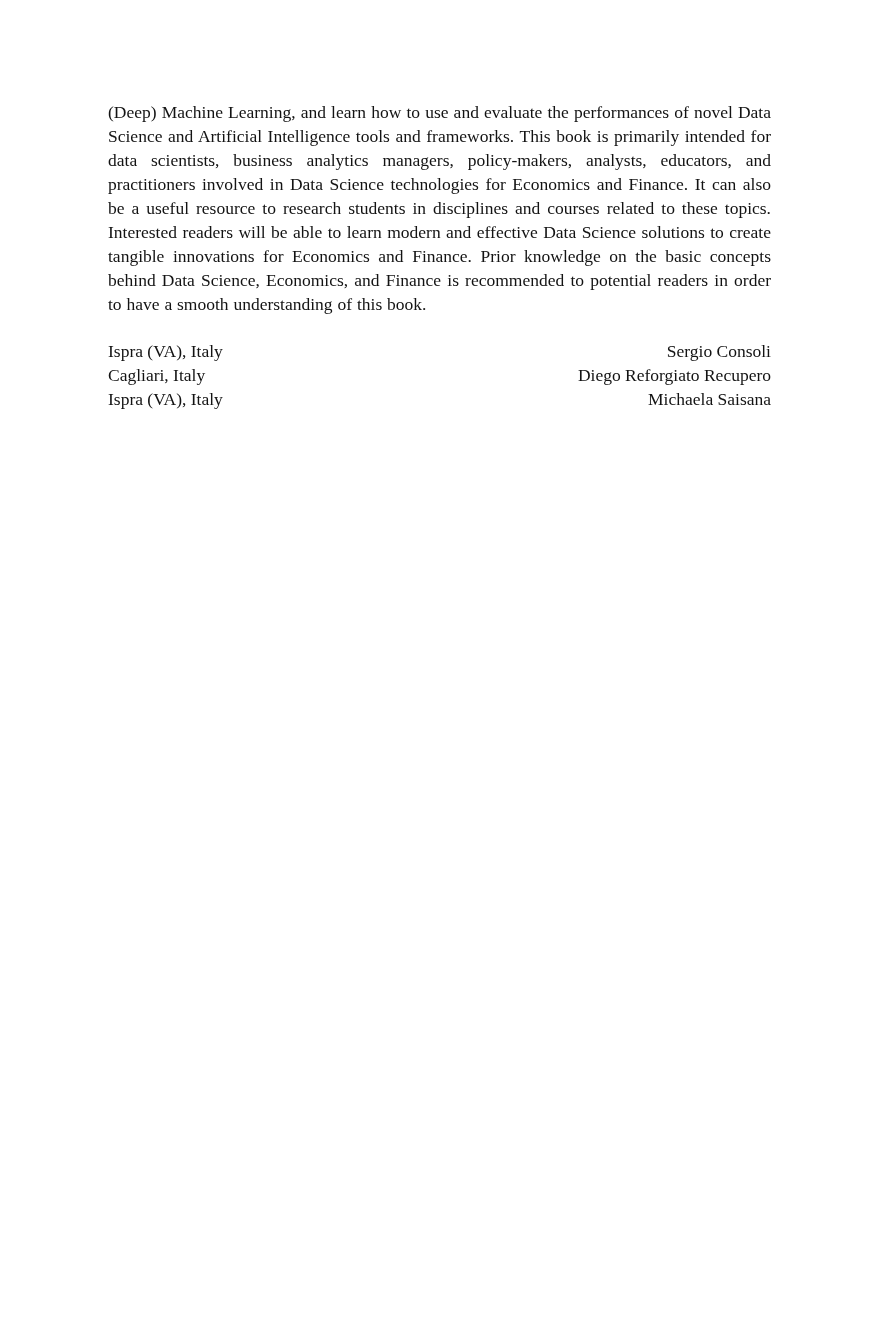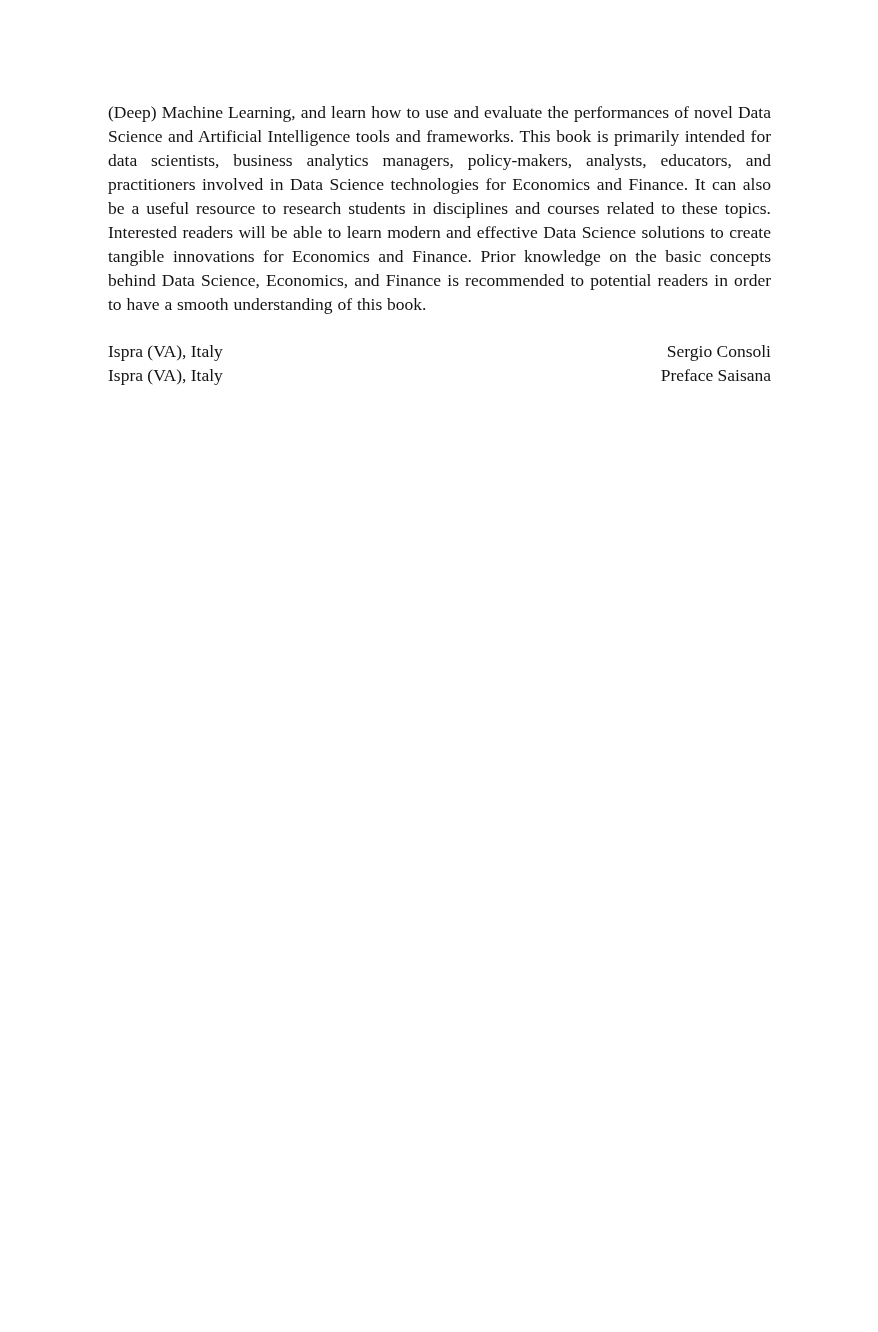--- a/index.html
+++ b/index.html
@@ -62,19 +62,23 @@
 
 
     <p class="body-paragraph">(Deep) Machine Learning, and learn how to use and evaluate the performances of novel Data Science and Artificial Intelligence tools and frameworks. This book is primarily intended for data scientists, business analytics managers, policy-makers, analysts, educators, and practitioners involved in Data Science technologies for Economics and Finance. It can also be a useful resource to research students in disciplines and courses related to these topics. Interested readers will be able to learn modern and effective Data Science solutions to create tangible innovations for Economics and Finance. Prior knowledge on the basic concepts behind Data Science, Economics, and Finance is recommended to potential readers in order to have a smooth understanding of this book.</p>
 
     <div class="signature-block">
       <div class="sig-row">
         <span class="sig-place">Ispra (VA), Italy</span>
         <span class="sig-name">Sergio Consoli</span>
       </div>
       <div class="sig-row">
+        <span class="sig-place">Cagliari, Italy</span>
+        <span class="sig-name">Diego Reforgiato Recupero</span>
+      </div>
+      <div class="sig-row">
         <span class="sig-place">Ispra (VA), Italy</span>
-        <span class="sig-name">Preface Saisana</span>
+        <span class="sig-name">Michaela Saisana</span>
       </div>
     </div>
 
   </div>
 </div>
 
 </body></html>

